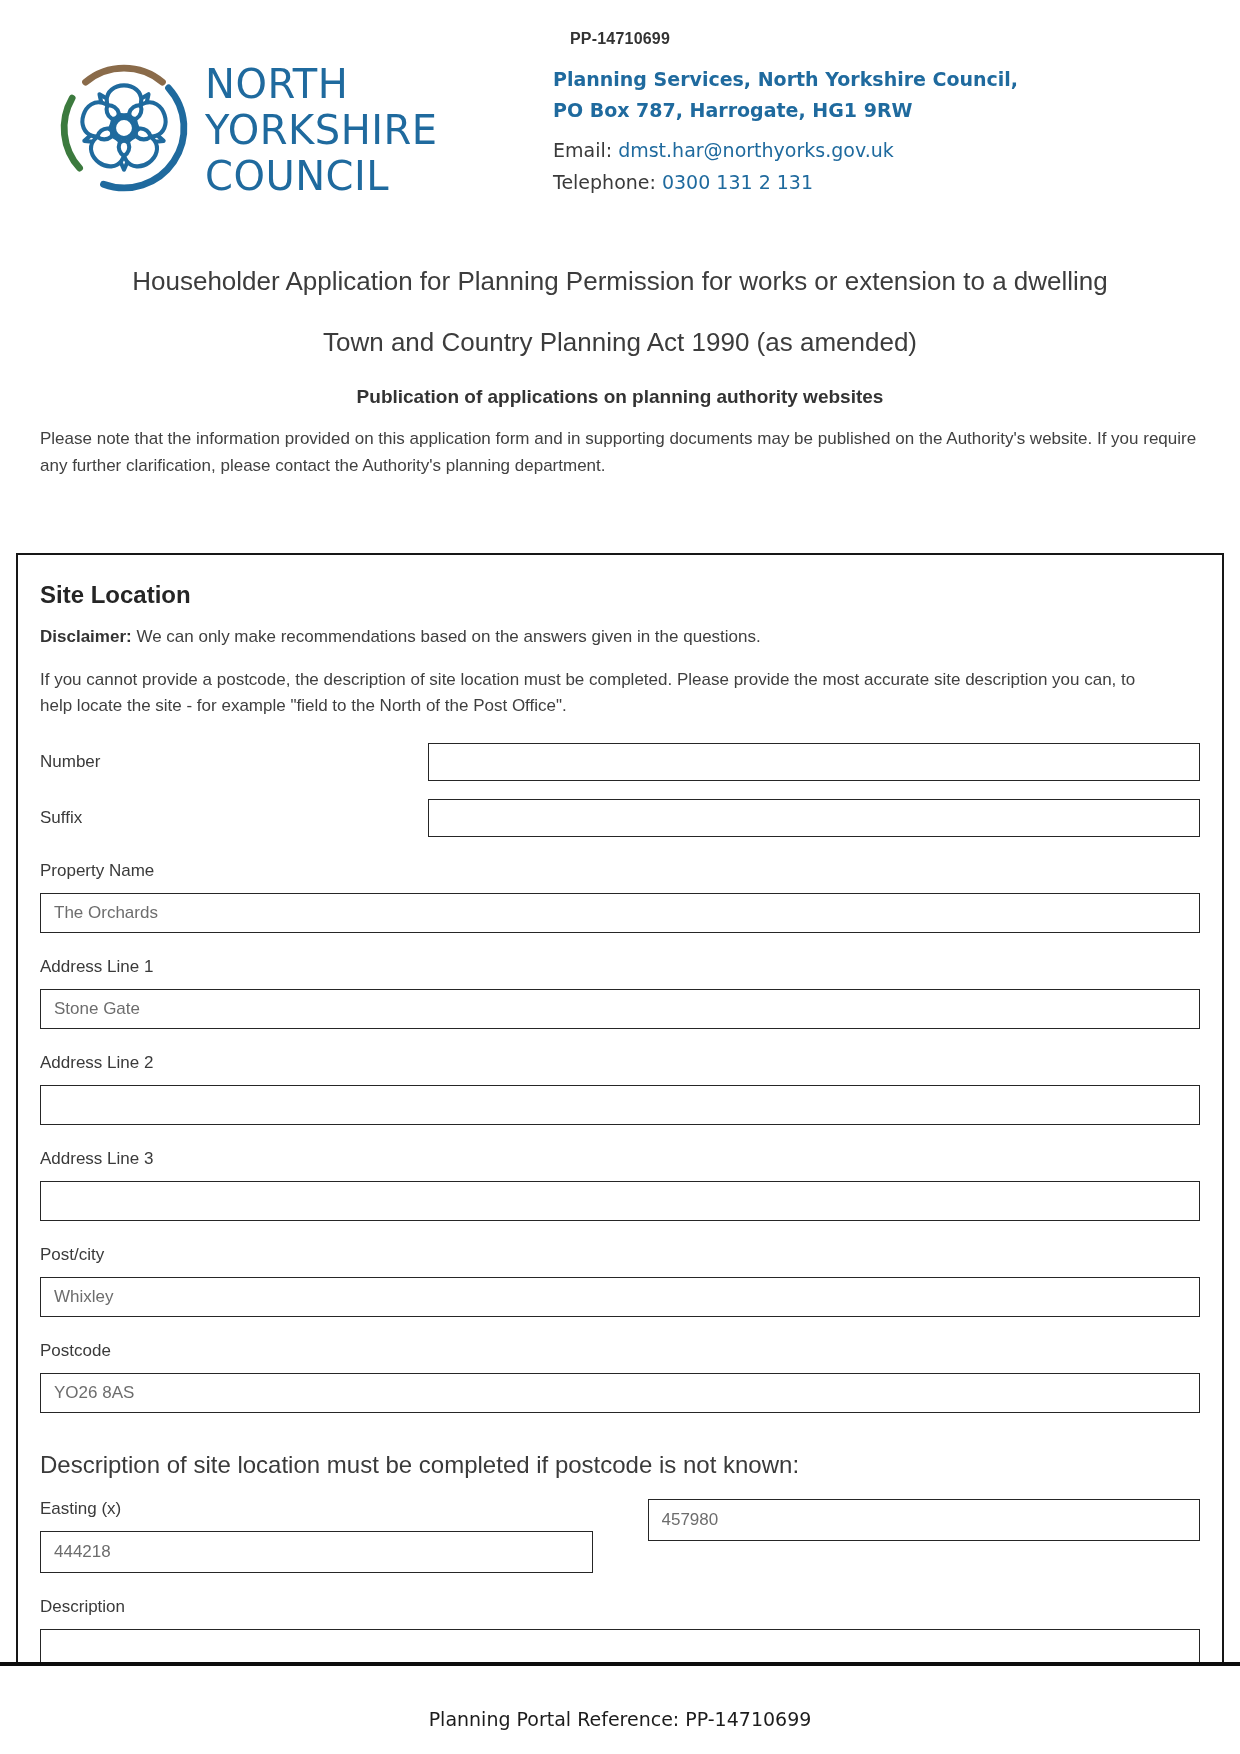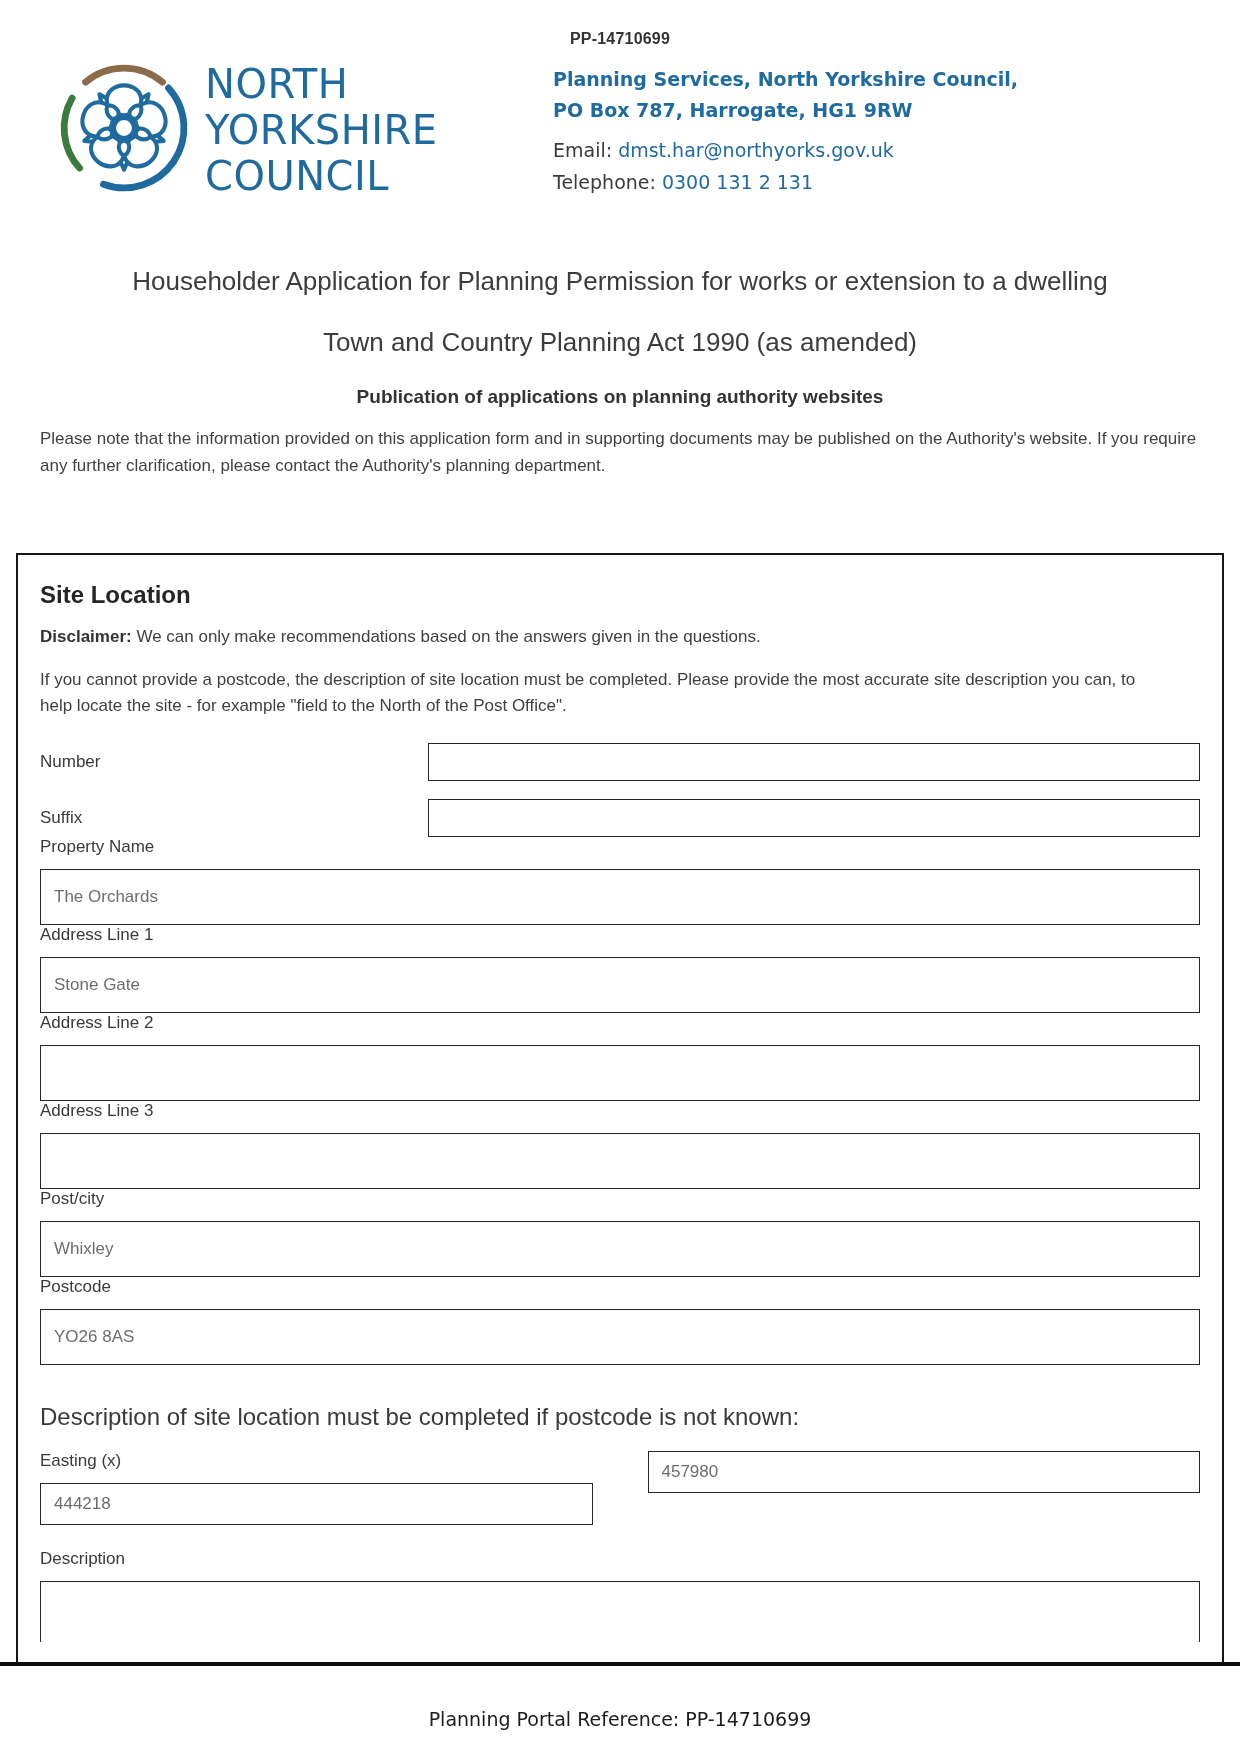--- a/index.html
+++ b/index.html
@@ -52,23 +52,23 @@
   input.text {
     box-sizing:border-box; border:1.5px solid #262626; background:#fff;
     font-family:"Liberation Sans", sans-serif; font-size:17px; color:#6d6d6d;
     padding:0 13px; outline:none;
   }
 
   .row-inline { display:flex; align-items:flex-start; margin-top:24px; }
   .row-inline .lbl { width:388px; padding-top:9px; }
   .row-inline input.text { flex:1; height:38px; }
 
-  .field { }
+  .field { margin-top:24px; }
   .field .lbl { display:block; margin-bottom:12px; }
-  .field input.text { width:100%; height:56px; }
+  .field input.text { width:100%; height:40px; }
 
   .desc-heading { margin:38px 0 0 0; font-size:24px; color:#3a3a3a; }
 
   .coord-row { display:flex; gap:55px; margin-top:20px; }
   .coord-col { flex:1; }
   .coord-col .lbl { display:block; margin-bottom:12px; }
   .coord-col input.text { width:100%; height:42px; }
 
   .desc-field { margin-top:24px; }
   .desc-field .lbl { display:block; margin-bottom:12px; }

